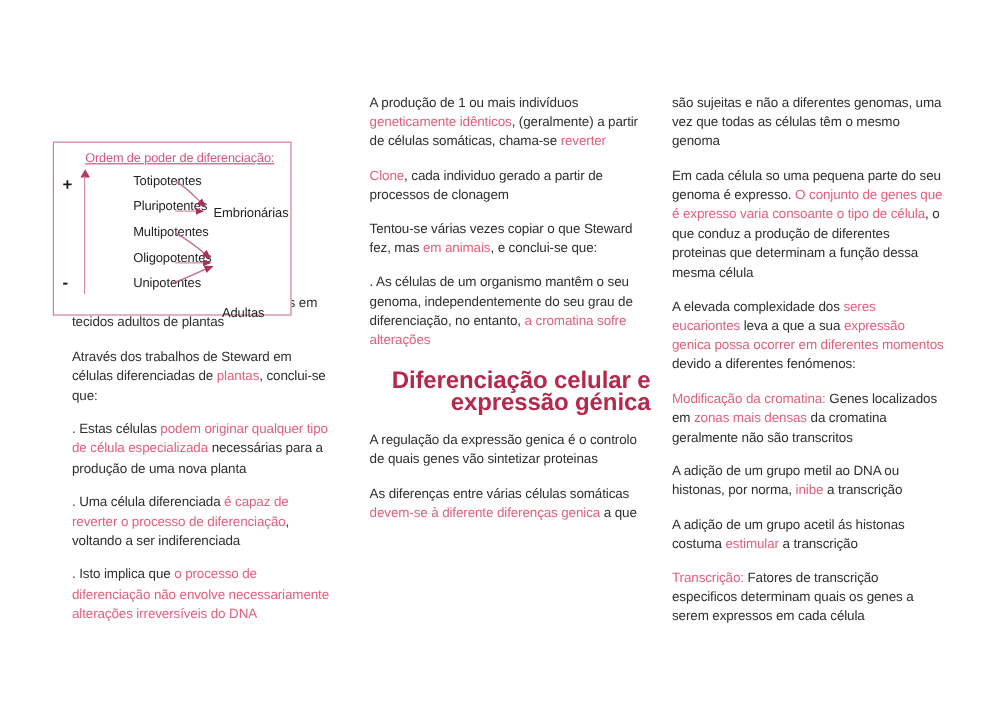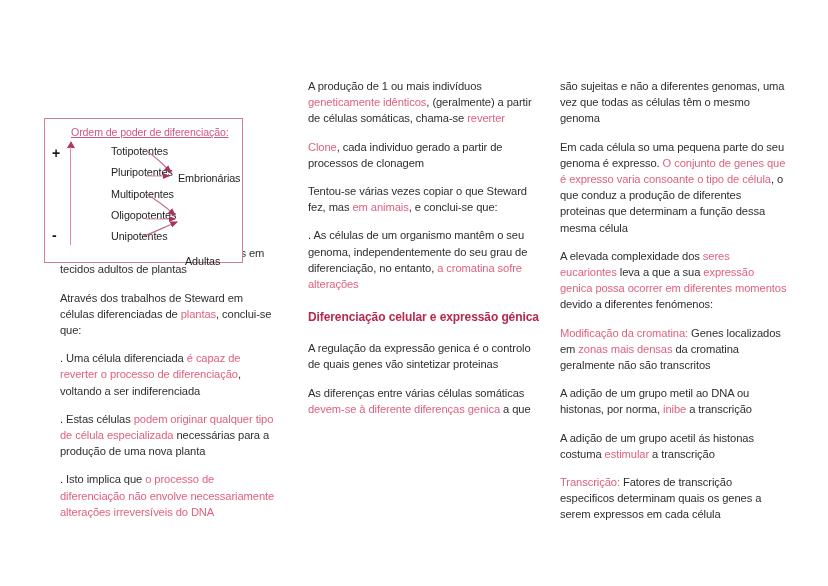--- a/index.html
+++ b/index.html
@@ -45,25 +45,25 @@
     font-size: 11.2px;
     line-height: 16.2px;
     color: #2f2f2f;
     letter-spacing: -0.1px;
   }
 
   .accent { color: #e0617f; }
 
   h2.section-heading {
     margin: 16px 0 13px 0;
-    font-size: 12px;
+    font-size: 20px;
     line-height: 19px;
     font-weight: bold;
     color: #b5294d;
-    text-align: left;
+    text-align: right;
     letter-spacing: -0.1px;
   }
 
   
   .diagram-box {
     position: absolute;
     left: 44px;
     top: 118px;
     width: 199px;
     height: 145px;
@@ -153,22 +153,22 @@
 <div class="page">
 
   <div class="columns">
 
     <div class="col col-left">
 
       <div style="height:190px"></div>
       <div>
           <p class="para"><span class="accent">Meristemas,</span><span> tecidos com células indiferenciadas agrupadas localizados em tecidos adultos de plantas</span></p>
           <p class="para"><span>Através dos trabalhos de Steward em células diferenciadas de </span><span class="accent">plantas</span><span>, conclui-se que:</span></p>
+          <p class="para"><span>. Estas células </span><span class="accent">podem originar qualquer tipo de célula especializada</span><span> necessárias para a produção de uma nova planta</span></p>
           <p class="para"><span>. Uma célula diferenciada </span><span class="accent">é capaz de reverter o processo de diferenciação</span><span>, voltando a ser indiferenciada</span></p>
-          <p class="para"><span>. Estas células </span><span class="accent">podem originar qualquer tipo de célula especializada</span><span> necessárias para a produção de uma nova planta</span></p>
           <p class="para"><span>. Isto implica que </span><span class="accent">o processo de diferenciação não envolve necessariamente alterações irreversíveis do DNA</span></p>
         </div>
     </div>
 
     <div class="col col-mid">
       <div>
           <p class="para"><span>A produção de 1 ou mais indivíduos </span><span class="accent">geneticamente idênticos</span><span>, (geralmente) a partir de células somáticas, chama-se </span><span class="accent">reverter</span></p>
           <p class="para"><span class="accent">Clone</span><span>, cada individuo gerado a partir de processos de clonagem</span></p>
           <p class="para"><span>Tentou-se várias vezes copiar o que Steward fez, mas </span><span class="accent">em animais</span><span>, e conclui-se que:</span></p>
           <p class="para"><span>. As células de um organismo mantêm o seu genoma, independentemente do seu grau de diferenciação, no entanto, </span><span class="accent">a cromatina sofre alterações</span></p>

